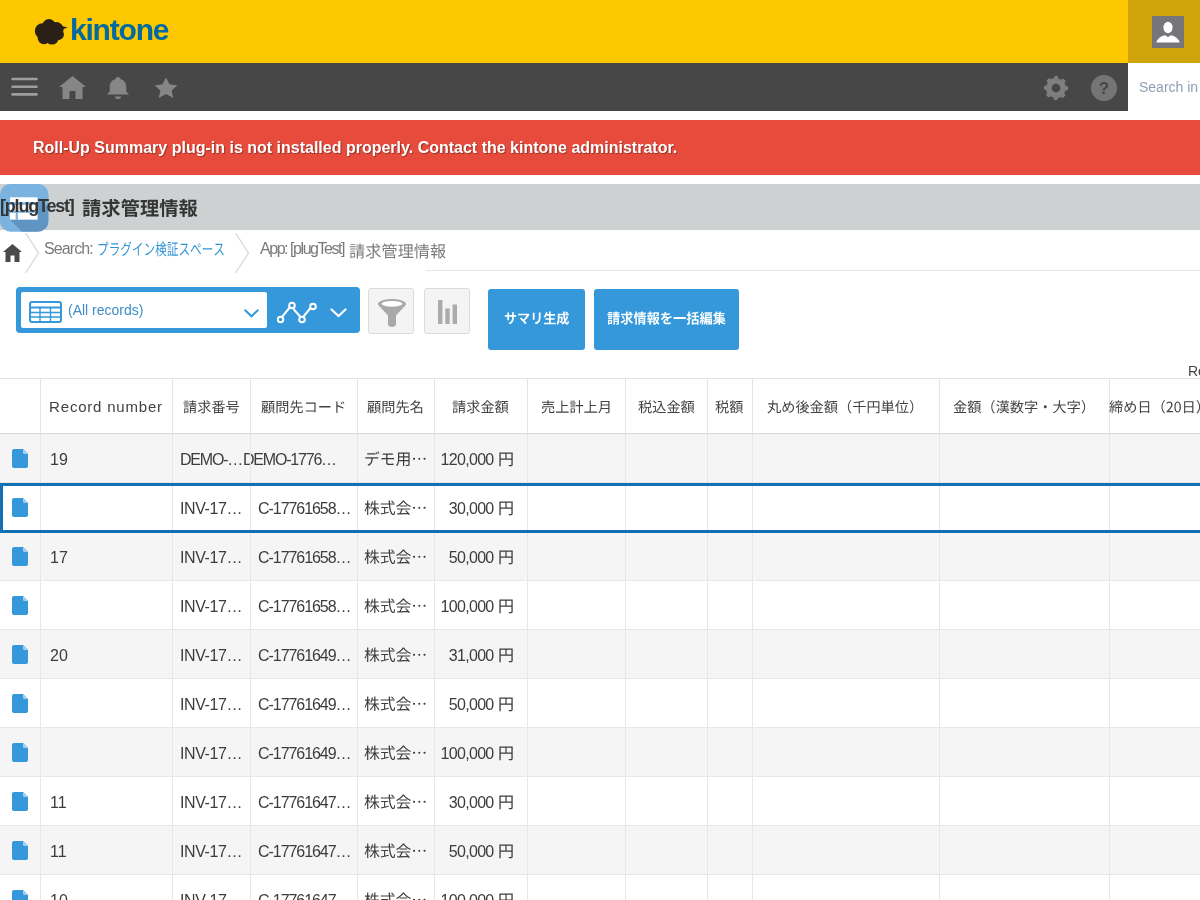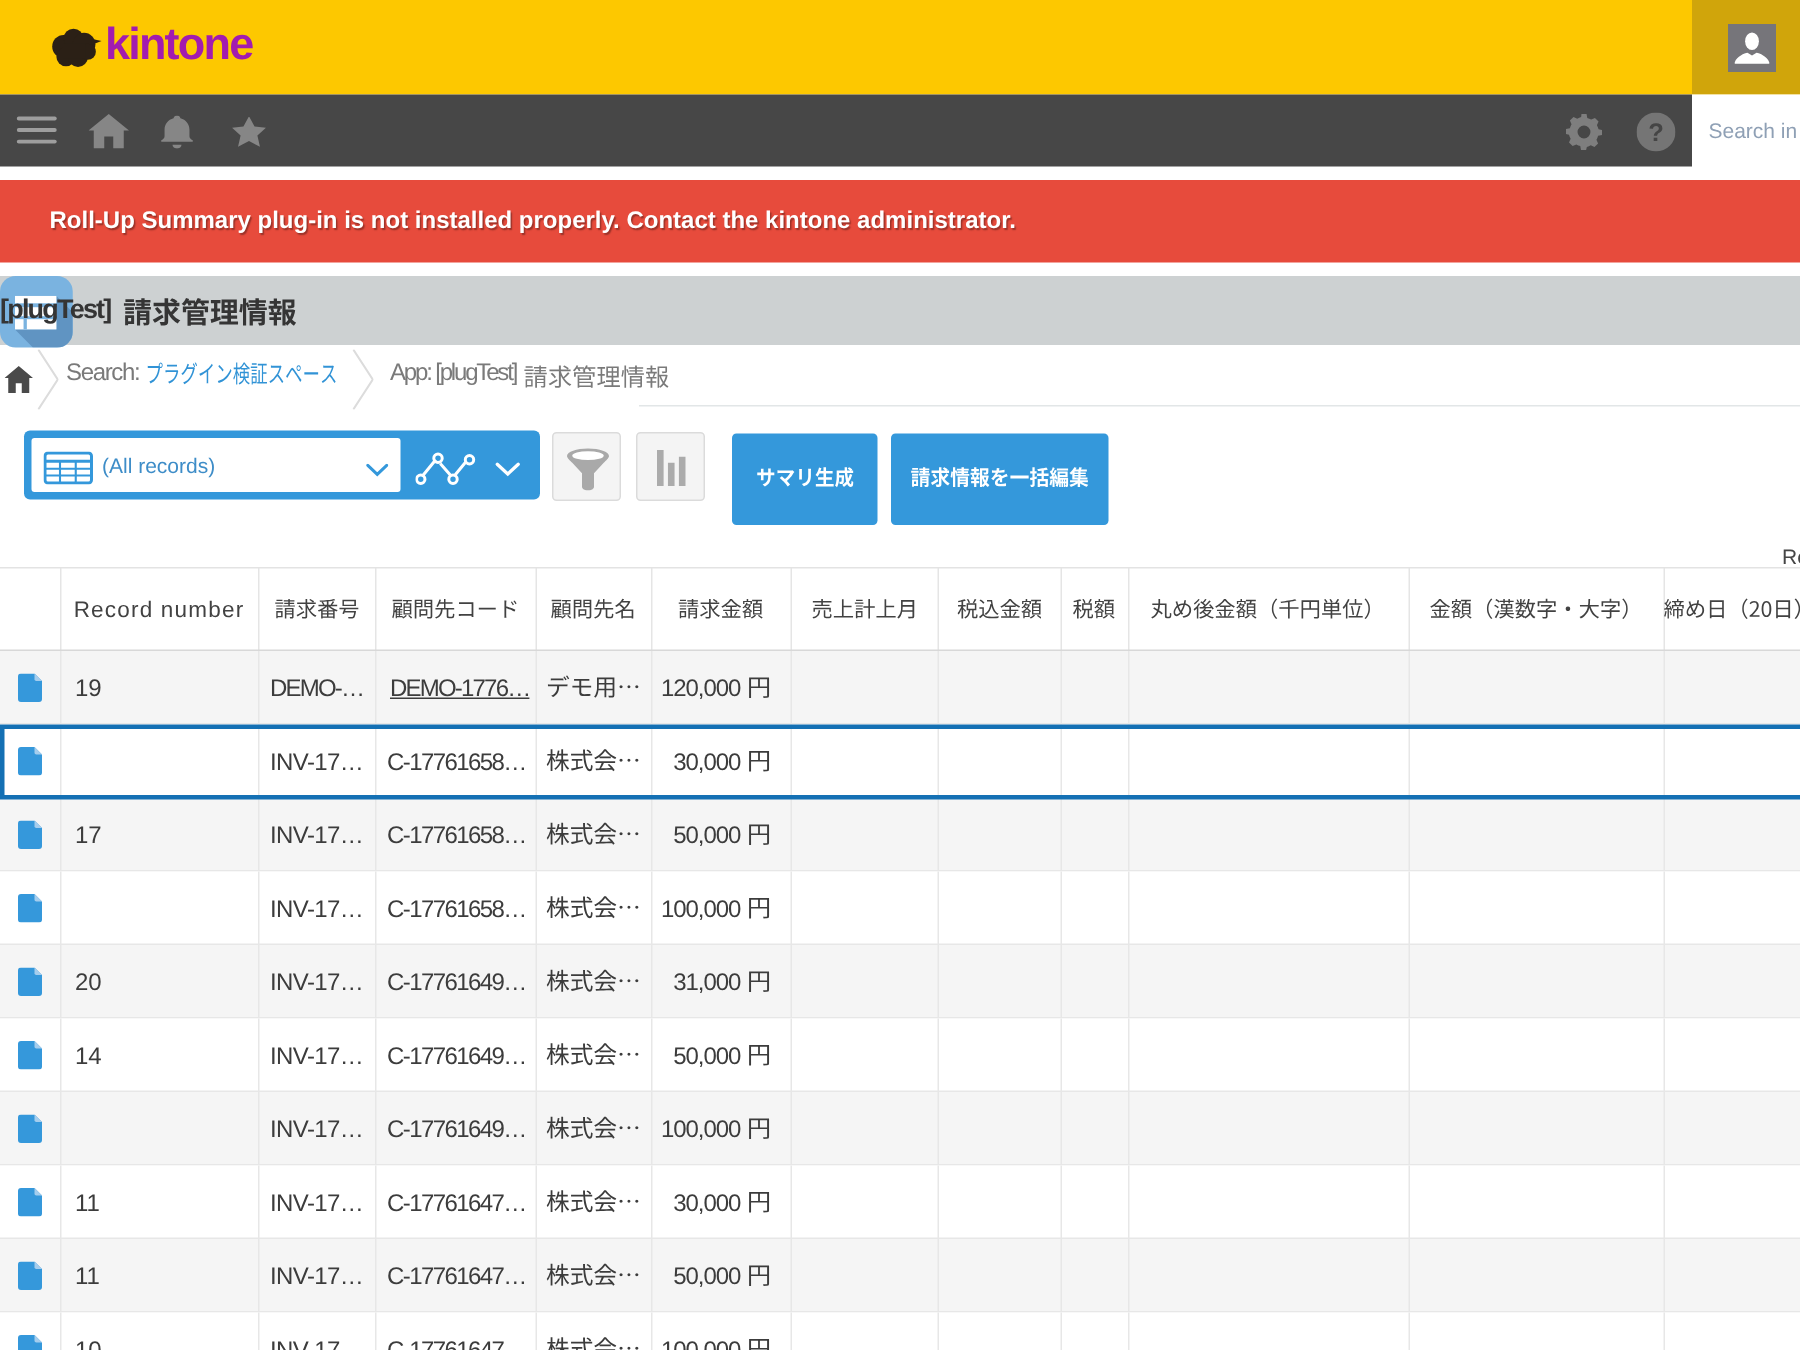--- a/index.html
+++ b/index.html
@@ -42,21 +42,21 @@
 <circle cx="12.5" cy="18" r="7.7"></circle>
       <circle cx="19" cy="12.7" r="6.6"></circle>
       <circle cx="26" cy="16.5" r="7.6"></circle>
 <circle cx="14" cy="24.8" r="6.4"></circle>
       <circle cx="22" cy="25" r="6.6"></circle>
       <circle cx="28.5" cy="21.5" r="5.4"></circle>
 <rect x="12" y="16" width="15" height="10"></rect>
 <path d="M30.8 12.8 L37.7 14.4 L31.2 16.8 Z"></path>
 </g>
   </svg>
-<div style="position:absolute;left:70px;top:13px;font-size:30px;font-weight:bold;color:#a21caf;letter-spacing:-1.2px;">kintone</div>
+<div style="position:absolute;left:70px;top:13px;font-size:30px;font-weight:bold;color:#0369a1;letter-spacing:-1.2px;">kintone</div>
 <svg width="32" height="32" viewBox="0 0 32 32" style="position:absolute;left:1152px;top:16px">
 <rect width="32" height="32" fill="#76757a"></rect>
 <ellipse cx="16" cy="11.5" rx="4.6" ry="5.8" fill="#fff"></ellipse>
 <path d="M4.5 25.5 C6 21.5 11 19.5 13 19.2 L16 21 19 19.2 C21 19.5 26 21.5 27.5 25.5 L27.5 26.5 L4.5 26.5 Z" fill="#fff"></path>
   </svg>
 <div class="abs nav"></div>
 <svg width="27" height="20" viewBox="0 0 27 20" style="position:absolute;left:11px;top:77px">
 <g stroke="#9e9e9e" stroke-width="2.6" stroke-linecap="round">
       <path d="M1.5 2 H25.5"></path>
       <path d="M1.5 9.7 H25.5"></path>
@@ -216,21 +216,21 @@
         <path d="M9 -11.9H10V-10.1H9ZM9 -6.5H10V1.1H9ZM11.1 -10 12.1 -9.7Q11.9 -9.2 11.6 -8.6Q11.4 -8 11.2 -7.6L10.2 -7.8Q10.4 -8.1 10.5 -8.5Q10.7 -8.9 10.8 -9.3Q11 -9.7 11.1 -10ZM7 -9.7 8 -9.9Q8.2 -9.4 8.4 -8.9Q8.6 -8.3 8.7 -7.9L7.7 -7.6Q7.6 -8 7.4 -8.6Q7.3 -9.2 7 -9.7ZM5.7 -10.6H13.4V-9.7H5.7ZM5.6 -7.9H13.5V-5.5H12.5V-7H6.6V-5.5H5.6ZM6.4 -5.2H12.3V-4.3H7.3V-0.3H6.4ZM11.8 -5.2H12.8V-1.4Q12.8 -1 12.7 -0.8Q12.6 -0.6 12.4 -0.5Q12.1 -0.4 11.8 -0.3Q11.4 -0.3 10.8 -0.3Q10.8 -0.5 10.7 -0.8Q10.6 -1 10.5 -1.2Q10.9 -1.2 11.2 -1.2Q11.5 -1.2 11.6 -1.2Q11.8 -1.2 11.8 -1.4ZM2.8 -11.9 3.7 -11.6Q3.4 -11 3.2 -10.5Q2.9 -9.9 2.6 -9.4Q2.3 -8.9 2 -8.5L1.3 -8.8Q1.5 -9.2 1.8 -9.7Q2.1 -10.3 2.4 -10.9Q2.6 -11.5 2.8 -11.9ZM4.3 -10.3 5.2 -9.9Q4.7 -9.1 4.1 -8.2Q3.6 -7.3 3 -6.5Q2.4 -5.7 1.9 -5.1L1.3 -5.4Q1.6 -5.9 2.1 -6.5Q2.5 -7.1 2.9 -7.8Q3.3 -8.4 3.7 -9.1Q4 -9.7 4.3 -10.3ZM0.5 -9 1.1 -9.7Q1.5 -9.3 1.8 -8.9Q2.2 -8.5 2.6 -8.1Q2.9 -7.7 3.1 -7.4L2.5 -6.6Q2.3 -6.9 2 -7.4Q1.7 -7.8 1.3 -8.2Q0.9 -8.6 0.5 -9ZM3.8 -7.1 4.5 -7.4Q4.8 -6.9 5 -6.4Q5.3 -5.8 5.5 -5.3Q5.6 -4.8 5.7 -4.4L4.9 -4Q4.8 -4.4 4.7 -5Q4.5 -5.5 4.3 -6.1Q4 -6.6 3.8 -7.1ZM0.4 -5.6Q1.3 -5.7 2.5 -5.8Q3.7 -5.8 5 -5.9L5 -5Q3.8 -4.9 2.6 -4.8Q1.4 -4.8 0.5 -4.7ZM4 -3.6 4.8 -3.9Q5 -3.2 5.2 -2.5Q5.4 -1.8 5.5 -1.3L4.7 -1Q4.6 -1.6 4.5 -2.3Q4.3 -3 4 -3.6ZM1.3 -3.8 2.1 -3.7Q2 -2.7 1.7 -1.7Q1.5 -0.7 1.2 -0Q1.1 -0.1 0.9 -0.2Q0.8 -0.2 0.6 -0.3Q0.5 -0.4 0.4 -0.4Q0.7 -1.1 0.9 -2Q1.1 -2.9 1.3 -3.8ZM2.7 -5.2H3.6V1.1H2.7ZM23.7 -11Q23.7 -10.8 23.6 -10.6Q23.6 -10.4 23.5 -10.2Q23.5 -10 23.5 -9.9Q23.3 -9 23 -8Q22.7 -7.1 22.4 -6.1Q22 -5.2 21.6 -4.4Q21.2 -3.6 20.8 -3Q20.3 -2.3 19.7 -1.7Q19.2 -1.1 18.6 -0.8Q18.1 -0.4 17.4 -0.4Q16.9 -0.4 16.4 -0.7Q16 -1 15.7 -1.6Q15.4 -2.2 15.4 -3Q15.4 -3.9 15.8 -4.8Q16.1 -5.7 16.7 -6.4Q17.3 -7.2 18 -7.7Q19.1 -8.4 20.1 -8.7Q21.2 -9 22.3 -9Q23.7 -9 24.7 -8.4Q25.8 -7.8 26.5 -6.8Q27.1 -5.7 27.1 -4.3Q27.1 -2.9 26.4 -1.9Q25.8 -0.9 24.7 -0.2Q23.5 0.4 22 0.6L21.3 -0.4Q22.4 -0.5 23.3 -0.8Q24.2 -1.1 24.8 -1.7Q25.3 -2.2 25.6 -2.9Q25.9 -3.6 25.9 -4.4Q25.9 -5.4 25.5 -6.3Q25 -7.1 24.1 -7.5Q23.3 -8 22.2 -8Q21.1 -8 20.2 -7.7Q19.3 -7.3 18.4 -6.7Q17.8 -6.3 17.4 -5.7Q16.9 -5.1 16.7 -4.4Q16.4 -3.7 16.4 -3.1Q16.4 -2.4 16.7 -2Q17 -1.5 17.5 -1.5Q17.9 -1.5 18.2 -1.8Q18.6 -2 18.9 -2.3Q19.2 -2.6 19.6 -3.1Q19.9 -3.5 20.1 -3.9Q20.5 -4.5 20.8 -5.2Q21.2 -5.9 21.5 -6.7Q21.8 -7.6 22 -8.4Q22.3 -9.3 22.4 -10Q22.4 -10.2 22.5 -10.6Q22.5 -10.9 22.5 -11.1ZM17.9 -10.3Q17.9 -10.1 18 -9.7Q18.1 -9.4 18.2 -9.1Q18.3 -8.6 18.5 -7.9Q18.7 -7.3 19 -6.7Q19.2 -6 19.5 -5.5Q19.7 -4.9 19.9 -4.5Q20.3 -3.9 20.8 -3.3Q21.3 -2.6 21.8 -2.1L20.9 -1.4Q20.5 -1.9 20 -2.4Q19.6 -2.9 19.3 -3.6Q19 -4 18.7 -4.6Q18.4 -5.2 18.2 -5.9Q17.9 -6.6 17.6 -7.3Q17.4 -8 17.2 -8.7Q17.1 -9 17 -9.4Q16.8 -9.7 16.7 -10ZM30.9 -11H40.2V0.9H39.1V-9.9H32V1H30.9ZM31.6 -6H39.6V-5H31.6ZM31.6 -1H39.6V0.1H31.6ZM52.5 -5.4Q52.5 -6.8 52.8 -8Q53.2 -9.2 53.8 -10.2Q54.4 -11.3 55.3 -12.2L56.1 -11.7Q55.3 -10.9 54.7 -9.9Q54.1 -8.9 53.8 -7.8Q53.5 -6.7 53.5 -5.4Q53.5 -4.1 53.8 -3Q54.1 -1.9 54.7 -0.9Q55.3 0.1 56.1 0.9L55.3 1.4Q54.4 0.5 53.8 -0.5Q53.2 -1.6 52.8 -2.8Q52.5 -4 52.5 -5.4ZM57.4 0V-0.8Q59.1 -2.2 60.1 -3.4Q61.2 -4.6 61.7 -5.6Q62.2 -6.6 62.2 -7.5Q62.2 -8.1 62 -8.5Q61.8 -9 61.4 -9.3Q60.9 -9.5 60.3 -9.5Q59.6 -9.5 59.1 -9.2Q58.6 -8.9 58.1 -8.3L57.4 -9.1Q58 -9.8 58.7 -10.2Q59.4 -10.6 60.4 -10.6Q61.4 -10.6 62.1 -10.2Q62.7 -9.8 63.1 -9.2Q63.5 -8.5 63.5 -7.5Q63.5 -6.5 63 -5.4Q62.4 -4.4 61.5 -3.3Q60.6 -2.2 59.4 -1Q59.8 -1.1 60.2 -1.1Q60.7 -1.1 61.1 -1.1H64V0ZM68.6 0.2Q67.6 0.2 66.9 -0.4Q66.2 -1 65.8 -2.2Q65.4 -3.4 65.4 -5.2Q65.4 -7.1 65.8 -8.2Q66.2 -9.4 66.9 -10Q67.6 -10.6 68.6 -10.6Q69.6 -10.6 70.3 -10Q71.1 -9.4 71.5 -8.2Q71.9 -7.1 71.9 -5.2Q71.9 -3.4 71.5 -2.2Q71.1 -1 70.3 -0.4Q69.6 0.2 68.6 0.2ZM68.6 -0.9Q69.2 -0.9 69.7 -1.3Q70.1 -1.8 70.4 -2.7Q70.6 -3.7 70.6 -5.2Q70.6 -6.8 70.4 -7.7Q70.1 -8.7 69.7 -9.1Q69.2 -9.6 68.6 -9.6Q68 -9.6 67.6 -9.1Q67.1 -8.7 66.9 -7.7Q66.6 -6.8 66.6 -5.2Q66.6 -3.7 66.9 -2.7Q67.1 -1.8 67.6 -1.3Q68 -0.9 68.6 -0.9ZM75.1 -11H84.4V0.9H83.2V-9.9H76.2V1H75.1ZM75.8 -6H83.7V-5H75.8ZM75.8 -1H83.7V0.1H75.8ZM91.1 -5.4Q91.1 -4 90.7 -2.8Q90.4 -1.6 89.8 -0.5Q89.1 0.5 88.3 1.4L87.4 0.9Q88.2 0.1 88.8 -0.9Q89.4 -1.9 89.7 -3Q90.1 -4.1 90.1 -5.4Q90.1 -6.7 89.7 -7.8Q89.4 -8.9 88.8 -9.9Q88.2 -10.9 87.4 -11.7L88.3 -12.2Q89.1 -11.3 89.8 -10.2Q90.4 -9.2 90.7 -8Q91.1 -6.8 91.1 -5.4Z" fill="#424242"></path>
       </svg></div>
   </div>
 <div class="row zeb" style="top:434px">
     <svg width="16" height="19" viewBox="0 0 16 19" style="position:absolute;left:12px;top:15px">
 <path d="M0 2 a2 2 0 0 1 2-2 H11 L16 5 V17 a2 2 0 0 1 -2 2 H2 a2 2 0 0 1 -2-2 Z" fill="#3598db"></path>
 <path d="M11 0 L16 5 H12.2 a1.2 1.2 0 0 1 -1.2-1.2 Z" fill="#a5cded"></path>
     </svg>
     <div class="c" style="left:50px;width:122px;">19</div>
     <div class="c" style="left:180px;width:70px;letter-spacing:-1.2px;">DEMO-…</div>
-    <div class="c" style="left:260px;width:99px;letter-spacing:-1.2px;text-decoration:underline;">DEMO-1776…</div>
+    <div class="c" style="left:243px;width:99px;letter-spacing:-1.2px;">DEMO-1776…</div>
     <div class="c" style="left:364px;width:70px;"><svg width="63.2" height="20.5" viewBox="0 -15.8 63.2 20.5" style="vertical-align:-4.7px;">
         <path d="M3.2 -11.5Q3.6 -11.5 3.9 -11.5Q4.3 -11.5 4.6 -11.5Q4.9 -11.5 5.5 -11.5Q6 -11.5 6.7 -11.5Q7.4 -11.5 8.1 -11.5Q8.8 -11.5 9.3 -11.5Q9.8 -11.5 10.1 -11.5Q10.4 -11.5 10.8 -11.5Q11.2 -11.5 11.6 -11.5V-10.2Q11.2 -10.3 10.8 -10.3Q10.5 -10.3 10.1 -10.3Q9.8 -10.3 9.3 -10.3Q8.8 -10.3 8.1 -10.3Q7.4 -10.3 6.7 -10.3Q6 -10.3 5.5 -10.3Q4.9 -10.3 4.7 -10.3Q4.3 -10.3 3.9 -10.3Q3.5 -10.3 3.2 -10.2ZM1.3 -7.6Q1.7 -7.5 2 -7.5Q2.3 -7.5 2.7 -7.5Q2.9 -7.5 3.5 -7.5Q4.1 -7.5 5 -7.5Q5.9 -7.5 6.9 -7.5Q7.9 -7.5 8.9 -7.5Q9.9 -7.5 10.8 -7.5Q11.7 -7.5 12.3 -7.5Q12.9 -7.5 13 -7.5Q13.3 -7.5 13.7 -7.5Q14 -7.5 14.3 -7.6V-6.3Q14 -6.3 13.7 -6.3Q13.3 -6.3 13 -6.3Q12.9 -6.3 12.3 -6.3Q11.7 -6.3 10.8 -6.3Q9.9 -6.3 8.9 -6.3Q7.9 -6.3 6.9 -6.3Q5.9 -6.3 5 -6.3Q4.1 -6.3 3.5 -6.3Q2.9 -6.3 2.7 -6.3Q2.4 -6.3 2 -6.3Q1.7 -6.3 1.3 -6.3ZM8.8 -6.9Q8.8 -5.5 8.6 -4.2Q8.3 -3 7.8 -2Q7.5 -1.5 7.1 -0.9Q6.6 -0.4 6 0.1Q5.4 0.6 4.7 0.9L3.5 0Q4.5 -0.4 5.3 -1Q6.1 -1.6 6.5 -2.4Q7.1 -3.3 7.3 -4.5Q7.4 -5.6 7.4 -6.9ZM12.4 -12.8Q12.6 -12.6 12.8 -12.2Q13.1 -11.8 13.3 -11.4Q13.5 -11 13.7 -10.7L12.8 -10.3Q12.6 -10.8 12.2 -11.4Q11.9 -12 11.6 -12.5ZM14.1 -13.5Q14.4 -13.2 14.6 -12.8Q14.8 -12.4 15.1 -12Q15.3 -11.6 15.5 -11.3L14.6 -10.9Q14.4 -11.5 14 -12.1Q13.6 -12.7 13.3 -13.1ZM18.7 -11.2Q19 -11.2 19.3 -11.2Q19.7 -11.2 20.1 -11.2Q20.4 -11.2 20.9 -11.2Q21.5 -11.2 22.3 -11.2Q23 -11.2 23.8 -11.2Q24.6 -11.2 25.4 -11.2Q26.1 -11.2 26.7 -11.2Q27.3 -11.2 27.6 -11.2Q28 -11.2 28.3 -11.2Q28.6 -11.2 28.9 -11.2V-10Q28.6 -10 28.3 -10Q28 -10 27.6 -10Q27.3 -10 26.7 -10Q26.1 -10 25.3 -10Q24.5 -10 23.7 -10Q22.9 -10 22.1 -10Q21.4 -10 20.8 -10Q20.3 -10 20.1 -10Q19.7 -10 19.3 -10Q19 -10 18.7 -10ZM23.5 -6.1Q23.5 -5.7 23.5 -5.1Q23.5 -4.6 23.5 -4Q23.5 -3.4 23.5 -3Q23.5 -2.5 23.5 -2.3Q23.5 -1.7 24 -1.4Q24.4 -1 25.5 -1Q26.6 -1 27.6 -1.1Q28.6 -1.1 29.6 -1.2L29.6 0.1Q29 0.1 28.3 0.2Q27.6 0.2 26.8 0.2Q26.1 0.2 25.3 0.2Q24.1 0.2 23.4 -0Q22.7 -0.3 22.5 -0.8Q22.2 -1.3 22.2 -1.9Q22.2 -2.3 22.2 -2.9Q22.2 -3.4 22.2 -4Q22.2 -4.6 22.2 -5.2Q22.2 -5.7 22.2 -6.2Q22.2 -6.4 22.2 -6.8Q22.2 -7.2 22.2 -7.7Q22.2 -8.3 22.2 -8.8Q22.2 -9.3 22.2 -9.7Q22.2 -10.2 22.2 -10.4L23.5 -10.4Q23.5 -10.2 23.5 -9.7Q23.5 -9.3 23.5 -8.7Q23.5 -8.2 23.5 -7.6Q23.5 -7.1 23.5 -6.7Q23.5 -6.3 23.5 -6.1ZM17.6 -6.7Q17.9 -6.7 18.4 -6.7Q18.8 -6.7 19.1 -6.7Q19.4 -6.7 19.9 -6.7Q20.5 -6.7 21.4 -6.7Q22.2 -6.7 23.1 -6.7Q24 -6.7 24.9 -6.7Q25.9 -6.7 26.7 -6.7Q27.5 -6.7 28 -6.7Q28.6 -6.7 28.8 -6.7Q29 -6.7 29.2 -6.7Q29.5 -6.7 29.7 -6.7Q30 -6.7 30.1 -6.7L30.1 -5.4Q29.9 -5.5 29.5 -5.5Q29.1 -5.5 28.8 -5.5Q28.6 -5.5 28 -5.5Q27.5 -5.5 26.7 -5.5Q25.9 -5.5 24.9 -5.5Q24 -5.5 23.1 -5.5Q22.2 -5.5 21.3 -5.5Q20.5 -5.5 19.9 -5.5Q19.4 -5.5 19.1 -5.5Q18.8 -5.5 18.4 -5.4Q18 -5.4 17.6 -5.4ZM34.7 -12.2H44.9V-11H34.7ZM34.7 -8.5H44.9V-7.4H34.7ZM34.6 -4.7H44.9V-3.6H34.6ZM34 -12.2H35.2V-6.4Q35.2 -5.5 35.1 -4.5Q35 -3.5 34.8 -2.4Q34.6 -1.4 34.2 -0.4Q33.7 0.6 33 1.3Q32.9 1.2 32.8 1.1Q32.6 0.9 32.4 0.8Q32.2 0.6 32.1 0.6Q32.8 -0.2 33.1 -1Q33.5 -1.9 33.7 -2.8Q33.9 -3.8 34 -4.7Q34 -5.6 34 -6.4ZM44.4 -12.2H45.6V-0.4Q45.6 0.2 45.4 0.5Q45.3 0.8 44.9 1Q44.5 1.1 43.8 1.2Q43.1 1.2 41.9 1.2Q41.9 0.9 41.8 0.6Q41.7 0.3 41.5 0Q42.1 0.1 42.6 0.1Q43.1 0.1 43.5 0.1Q43.9 0 44 0Q44.3 0 44.3 -0Q44.4 -0.1 44.4 -0.4ZM39 -11.7H40.2V1.1H39ZM50 -7Q50.5 -7 50.8 -6.7Q51.1 -6.4 51.1 -6Q51.1 -5.6 50.8 -5.3Q50.5 -5 50 -5Q49.6 -5 49.3 -5.3Q49 -5.6 49 -6Q49 -6.4 49.3 -6.7Q49.6 -7 50 -7ZM55.3 -7Q55.7 -7 56 -6.7Q56.3 -6.4 56.3 -6Q56.3 -5.6 56 -5.3Q55.7 -5 55.3 -5Q54.9 -5 54.6 -5.3Q54.3 -5.6 54.3 -6Q54.3 -6.4 54.6 -6.7Q54.9 -7 55.3 -7ZM60.6 -7Q61 -7 61.3 -6.7Q61.6 -6.4 61.6 -6Q61.6 -5.6 61.3 -5.3Q61 -5 60.6 -5Q60.1 -5 59.8 -5.3Q59.5 -5.6 59.5 -6Q59.5 -6.4 59.8 -6.7Q60.1 -7 60.6 -7Z" fill="#3c3c3c"></path>
       </svg></div>
     <div class="c" style="left:434px;width:80px;text-align:right;"><span style="letter-spacing:-0.7px;">120,000</span>&nbsp;<svg width="16.0" height="20.8" viewBox="0 -16.0 16.0 20.8" style="vertical-align:-4.8px;">
         <path d="M1.4 -12.4H14V-11.2H2.7V1.3H1.4ZM13.4 -12.4H14.7V-0.3Q14.7 0.3 14.5 0.6Q14.3 0.9 13.9 1Q13.5 1.2 12.8 1.2Q12.1 1.3 11 1.3Q11 1.1 10.9 0.9Q10.9 0.7 10.8 0.4Q10.7 0.2 10.6 0.1Q11.1 0.1 11.6 0.1Q12.1 0.1 12.5 0.1Q12.9 0.1 13 0.1Q13.3 0.1 13.4 -0Q13.4 -0.1 13.4 -0.3ZM2.1 -6.4H14V-5.3H2.1ZM7.4 -11.8H8.6V-5.9H7.4Z" fill="#3c3c3c"></path>
       </svg></div>
     <i class="vsr" style="left:40px"></i>
     <i class="vsr" style="left:172px"></i>
     <i class="vsr" style="left:250px"></i>
     <i class="vsr" style="left:357px"></i>
@@ -342,21 +342,20 @@
     <i class="vsr" style="left:707px"></i>
     <i class="vsr" style="left:752px"></i>
     <i class="vsr" style="left:939px"></i>
     <i class="vsr" style="left:1109px"></i>
   </div>
 <div class="row" style="top:679px">
     <svg width="16" height="19" viewBox="0 0 16 19" style="position:absolute;left:12px;top:15px">
 <path d="M0 2 a2 2 0 0 1 2-2 H11 L16 5 V17 a2 2 0 0 1 -2 2 H2 a2 2 0 0 1 -2-2 Z" fill="#3598db"></path>
 <path d="M11 0 L16 5 H12.2 a1.2 1.2 0 0 1 -1.2-1.2 Z" fill="#a5cded"></path>
     </svg>
-    <div class="c" style="left:50px;width:122px;">14</div>
     <div class="c" style="left:180px;width:70px;letter-spacing:-0.4px;">INV-17…</div>
     <div class="c" style="left:258px;width:99px;letter-spacing:-1.05px;">C-17761649…</div>
     <div class="c" style="left:364px;width:70px;"><svg width="63.2" height="20.5" viewBox="0 -15.8 63.2 20.5" style="vertical-align:-4.7px;">
         <path d="M6.4 -6.4H15V-5.3H6.4ZM8 -10.3H14.5V-9.2H8ZM10.2 -13.3H11.4V1.3H10.2ZM9.8 -5.9 10.7 -5.6Q10.2 -4.4 9.5 -3.2Q8.9 -2.1 8 -1.1Q7.2 -0.2 6.3 0.5Q6.2 0.3 6.1 0.2Q6 -0 5.8 -0.2Q5.7 -0.3 5.5 -0.4Q6.4 -1 7.2 -1.8Q8 -2.7 8.7 -3.8Q9.3 -4.8 9.8 -5.9ZM11.9 -5.8Q12.2 -4.8 12.8 -3.8Q13.4 -2.8 14.1 -2Q14.8 -1.1 15.5 -0.6Q15.3 -0.5 15.2 -0.3Q15 -0.2 14.9 0Q14.7 0.2 14.6 0.4Q13.9 -0.3 13.2 -1.2Q12.6 -2.2 12 -3.3Q11.4 -4.4 11 -5.6ZM7.9 -12.5 9 -12.3Q8.7 -10.8 8.3 -9.3Q7.8 -7.9 7.2 -6.9Q7.1 -7 6.9 -7.1Q6.7 -7.2 6.6 -7.3Q6.4 -7.4 6.2 -7.5Q6.9 -8.4 7.3 -9.8Q7.6 -11.1 7.9 -12.5ZM0.9 -10.2H6.3V-9.1H0.9ZM3.1 -13.3H4.3V1.2H3.1ZM3.1 -9.5 3.8 -9.3Q3.6 -8.3 3.4 -7.3Q3.1 -6.2 2.7 -5.2Q2.4 -4.3 2 -3.4Q1.6 -2.6 1.1 -2Q1.1 -2.1 1 -2.3Q0.9 -2.6 0.7 -2.8Q0.6 -3 0.5 -3.1Q0.9 -3.6 1.3 -4.4Q1.7 -5.1 2 -6Q2.4 -6.9 2.7 -7.8Q2.9 -8.7 3.1 -9.5ZM4.2 -8.7Q4.4 -8.5 4.7 -8.1Q4.9 -7.6 5.3 -7.1Q5.6 -6.6 5.9 -6.2Q6.2 -5.7 6.3 -5.5L5.5 -4.7Q5.4 -5 5.2 -5.5Q4.9 -6 4.6 -6.5Q4.3 -7 4.1 -7.5Q3.8 -8 3.7 -8.2ZM27 -12.5 27.8 -13.2Q28.2 -12.9 28.7 -12.6Q29.1 -12.2 29.5 -11.9Q29.9 -11.5 30.1 -11.2L29.3 -10.5Q29 -10.8 28.7 -11.1Q28.3 -11.5 27.9 -11.9Q27.4 -12.2 27 -12.5ZM16.7 -10.3H30.8V-9.2H16.7ZM17.2 -6.8H24.2V-5.7H17.2ZM20.1 -6.2H21.2V-0.5H20.1ZM16.7 -0.4Q17.7 -0.6 19 -0.8Q20.3 -1.1 21.7 -1.4Q23.2 -1.7 24.6 -2L24.7 -1Q23.4 -0.6 22 -0.3Q20.6 -0 19.4 0.3Q18.1 0.6 17.1 0.8ZM24.7 -13.2H26Q26 -11 26.1 -9Q26.3 -7 26.6 -5.4Q26.9 -3.7 27.3 -2.5Q27.7 -1.3 28.2 -0.6Q28.7 0.1 29.3 0.1Q29.6 0.1 29.8 -0.6Q30 -1.4 30 -2.9Q30.2 -2.7 30.5 -2.6Q30.8 -2.4 31.1 -2.3Q31 -0.9 30.8 -0.1Q30.6 0.7 30.2 1Q29.8 1.3 29.2 1.3Q28.4 1.3 27.8 0.8Q27.1 0.2 26.7 -0.8Q26.2 -1.7 25.8 -3.1Q25.4 -4.4 25.2 -6Q25 -7.7 24.9 -9.5Q24.7 -11.3 24.7 -13.2ZM33.1 -0.5Q34.5 -0.5 36.4 -0.6Q38.2 -0.6 40.3 -0.7Q42.3 -0.8 44.4 -0.9L44.4 0.2Q42.4 0.3 40.4 0.4Q38.3 0.5 36.5 0.6Q34.7 0.7 33.3 0.7ZM33 -5.3H46.1V-4.2H33ZM35.7 -8.4H43.2V-7.3H35.7ZM37.3 -4.6 38.7 -4.3Q38.3 -3.5 37.9 -2.7Q37.5 -1.8 37 -1.1Q36.6 -0.3 36.2 0.3L35.2 -0.1Q35.6 -0.7 36 -1.5Q36.4 -2.3 36.7 -3.1Q37.1 -4 37.3 -4.6ZM41.1 -3 42.1 -3.5Q42.8 -2.9 43.6 -2.1Q44.3 -1.4 44.9 -0.7Q45.5 0 45.8 0.6L44.8 1.3Q44.4 0.7 43.8 -0Q43.2 -0.8 42.5 -1.6Q41.8 -2.3 41.1 -3ZM39.4 -12.1Q38.8 -11.2 37.8 -10.2Q36.7 -9.2 35.5 -8.2Q34.2 -7.3 32.9 -6.7Q32.8 -6.8 32.7 -7Q32.6 -7.2 32.4 -7.3Q32.3 -7.5 32.2 -7.6Q33.5 -8.3 34.8 -9.2Q36.1 -10.1 37.1 -11.2Q38.2 -12.2 38.8 -13.3H40Q40.6 -12.4 41.4 -11.6Q42.2 -10.7 43.1 -10Q44.1 -9.3 45 -8.8Q46 -8.2 46.9 -7.8Q46.7 -7.6 46.5 -7.3Q46.3 -7 46.2 -6.8Q44.9 -7.4 43.7 -8.2Q42.4 -9.1 41.3 -10.1Q40.2 -11.1 39.4 -12.1ZM50 -7Q50.5 -7 50.8 -6.7Q51.1 -6.4 51.1 -6Q51.1 -5.6 50.8 -5.3Q50.5 -5 50 -5Q49.6 -5 49.3 -5.3Q49 -5.6 49 -6Q49 -6.4 49.3 -6.7Q49.6 -7 50 -7ZM55.3 -7Q55.7 -7 56 -6.7Q56.3 -6.4 56.3 -6Q56.3 -5.6 56 -5.3Q55.7 -5 55.3 -5Q54.9 -5 54.6 -5.3Q54.3 -5.6 54.3 -6Q54.3 -6.4 54.6 -6.7Q54.9 -7 55.3 -7ZM60.6 -7Q61 -7 61.3 -6.7Q61.6 -6.4 61.6 -6Q61.6 -5.6 61.3 -5.3Q61 -5 60.6 -5Q60.1 -5 59.8 -5.3Q59.5 -5.6 59.5 -6Q59.5 -6.4 59.8 -6.7Q60.1 -7 60.6 -7Z" fill="#3c3c3c"></path>
       </svg></div>
     <div class="c" style="left:434px;width:80px;text-align:right;"><span style="letter-spacing:-0.7px;">50,000</span>&nbsp;<svg width="16.0" height="20.8" viewBox="0 -16.0 16.0 20.8" style="vertical-align:-4.8px;">
         <path d="M1.4 -12.4H14V-11.2H2.7V1.3H1.4ZM13.4 -12.4H14.7V-0.3Q14.7 0.3 14.5 0.6Q14.3 0.9 13.9 1Q13.5 1.2 12.8 1.2Q12.1 1.3 11 1.3Q11 1.1 10.9 0.9Q10.9 0.7 10.8 0.4Q10.7 0.2 10.6 0.1Q11.1 0.1 11.6 0.1Q12.1 0.1 12.5 0.1Q12.9 0.1 13 0.1Q13.3 0.1 13.4 -0Q13.4 -0.1 13.4 -0.3ZM2.1 -6.4H14V-5.3H2.1ZM7.4 -11.8H8.6V-5.9H7.4Z" fill="#3c3c3c"></path>
       </svg></div>
     <i class="vsr" style="left:40px"></i>
     <i class="vsr" style="left:172px"></i>

